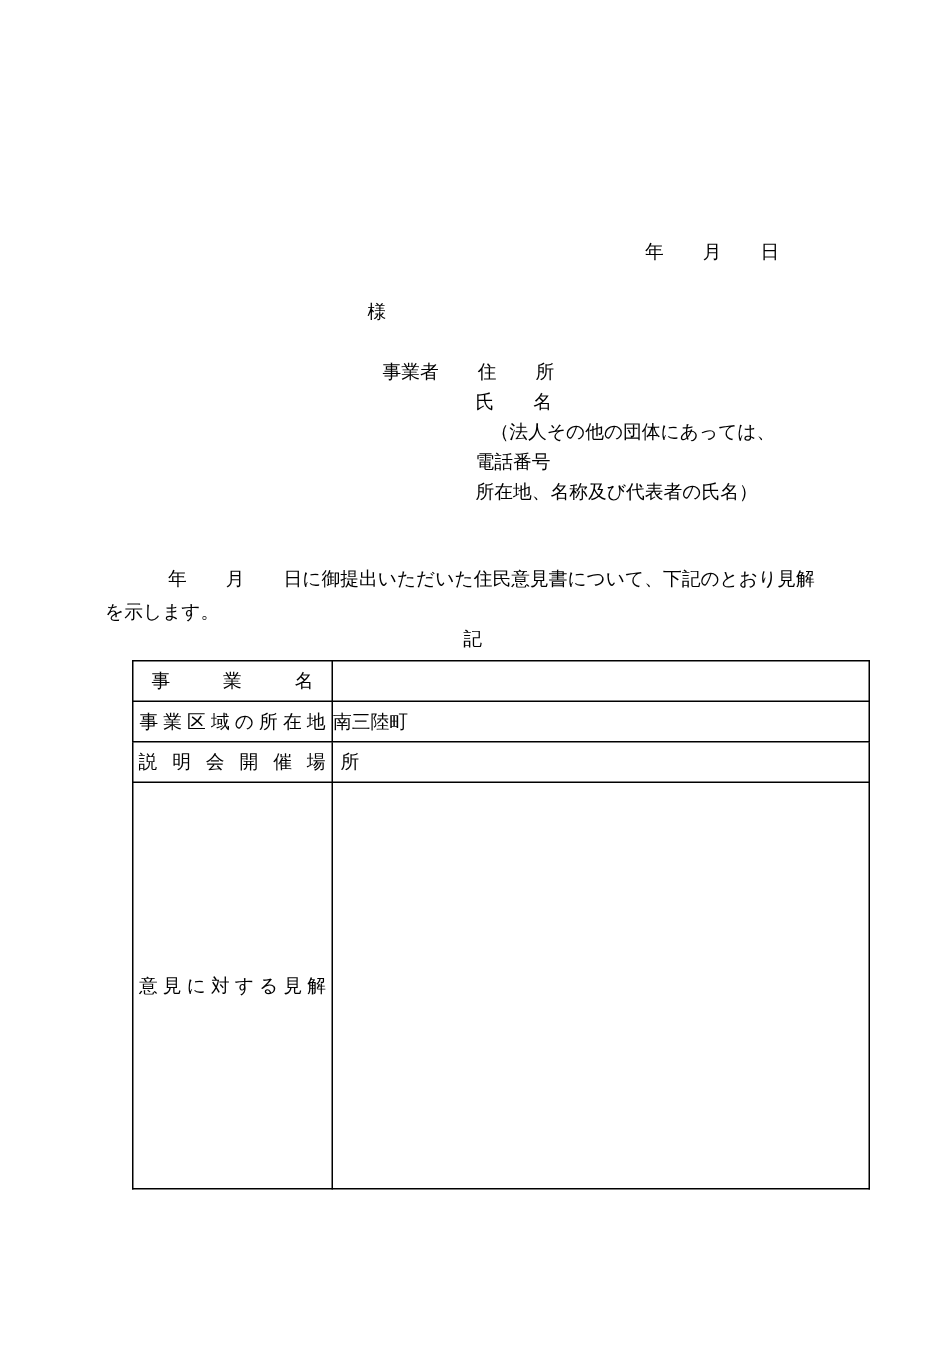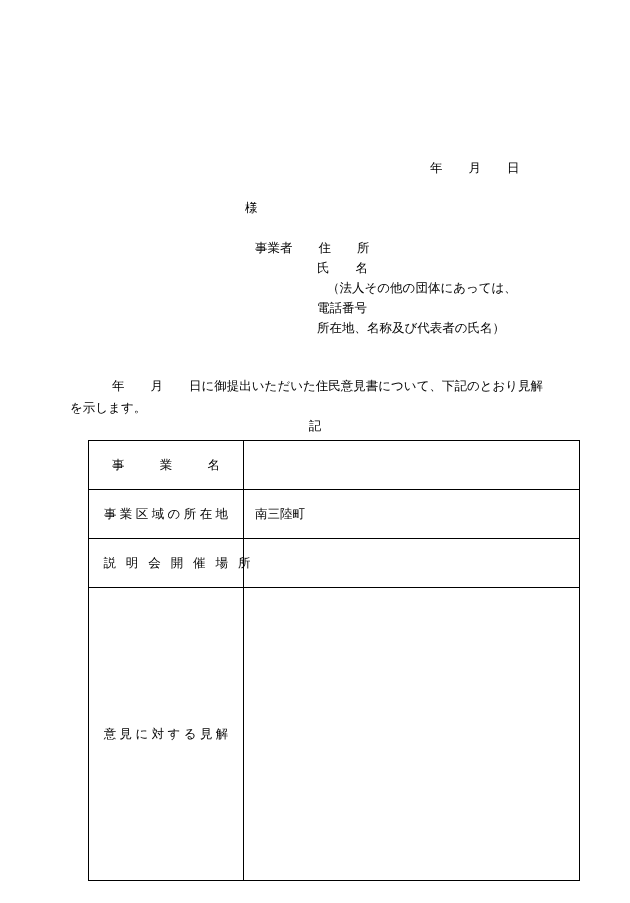--- a/index.html
+++ b/index.html
@@ -98,21 +98,21 @@
     position: absolute;
     left: 88px;
     top: 440px;
     width: 492px;
     border-collapse: collapse;
     table-layout: fixed;
     font-size: 12.5px;
   }
   table.form-table td {
     border: 1px solid #000000;
-    padding: 11px;
+    padding: 0;
     vertical-align: middle;
   }
   td.label-cell {
     width: 132px;
     text-align: center;
     padding: 6px 4px;
     white-space: nowrap;
   }
   td.value-cell {
     padding: 6px 8px;

